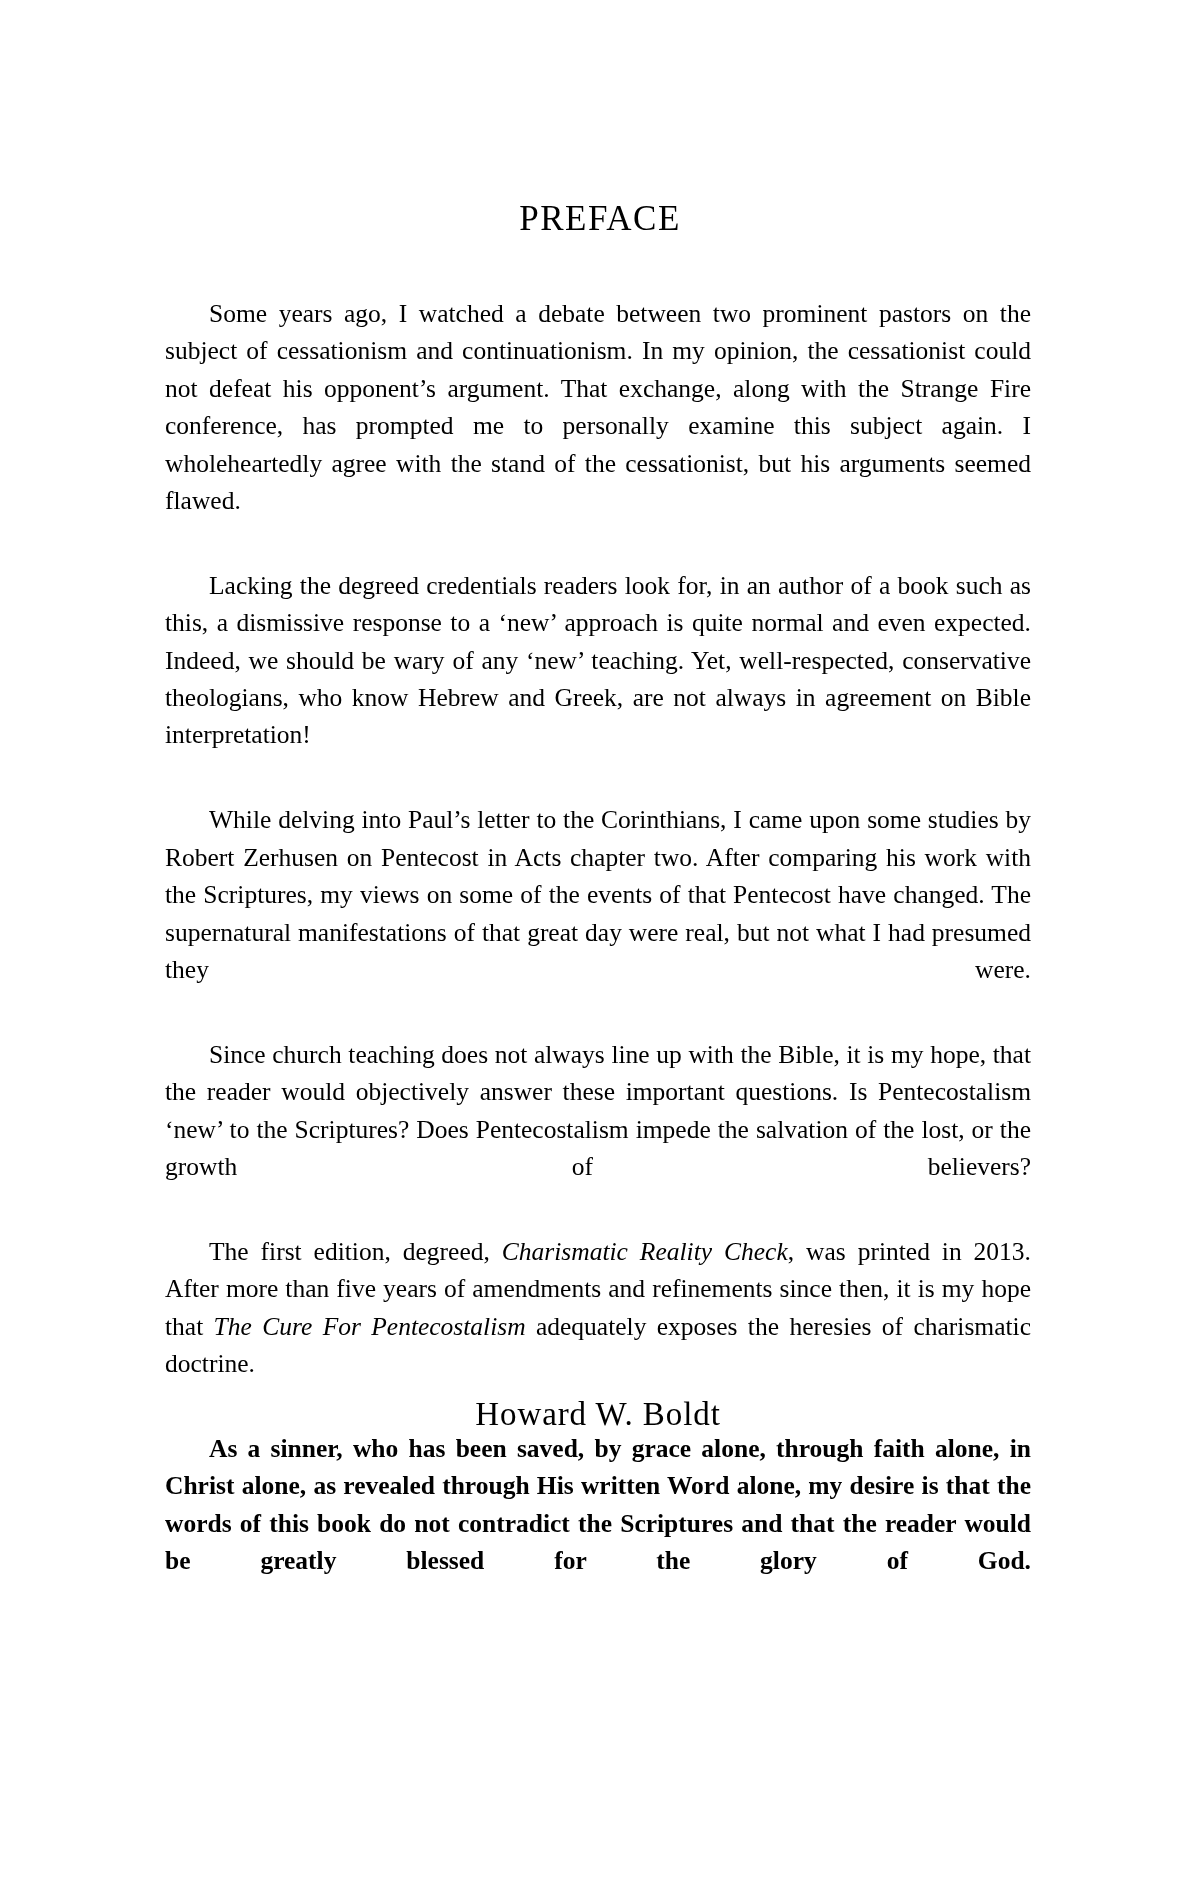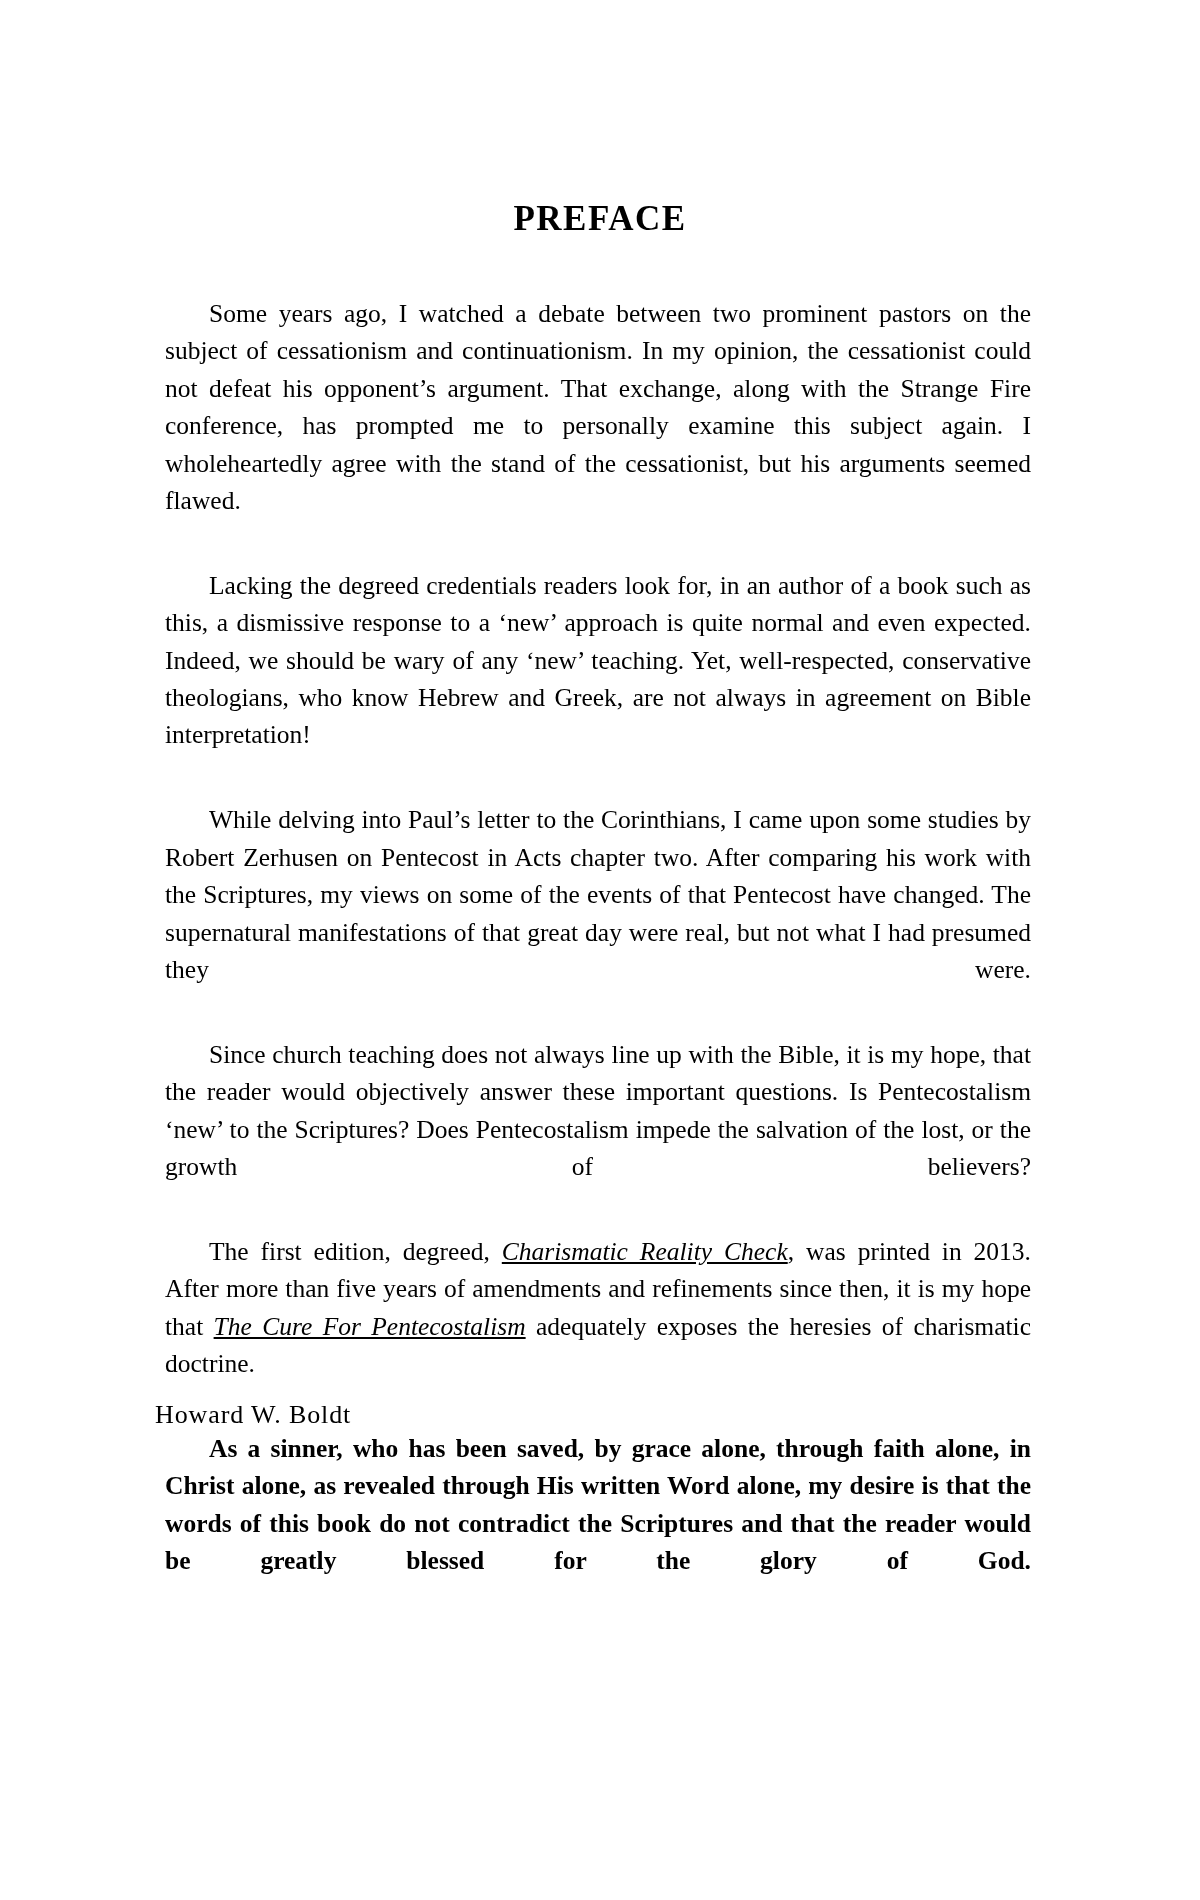--- a/index.html
+++ b/index.html
@@ -26,21 +26,21 @@
   }
 
   .page-title {
     position: absolute;
     top: 198px;
     left: 0;
     width: 1200px;
     text-align: center;
     font-size: 35px;
     letter-spacing: 1.5px;
-    font-weight: bold;
+    font-weight: normal;
     line-height: 1.2;
     margin: 0;
   }
 
   .body-block {
     position: absolute;
     top: 285px;
     left: 155px;
     width: 886px;
   }
@@ -56,37 +56,36 @@
     -webkit-hyphens: none;
   }
 
   .para:last-of-type {
     text-align: justify;
     font-weight: bold;
   }
 
   .para .title-italic {
     font-style: italic;
-    text-decoration: underline;
   }
 
   
   .para::after {
     content: "";
     display: inline-block;
     width: 100%;
   }
 
   .signature {
     position: absolute;
     top: 1396px;
     left: 155px;
     width: 886px;
-    text-align: left;
-    font-size: 26px;
+    text-align: center;
+    font-size: 33px;
     line-height: 37.4px;
     letter-spacing: 0.9px;
   }
 
   .folio {
     position: absolute;
     top: 1714px;
     left: 0;
     width: 1200px;
     text-align: center;

